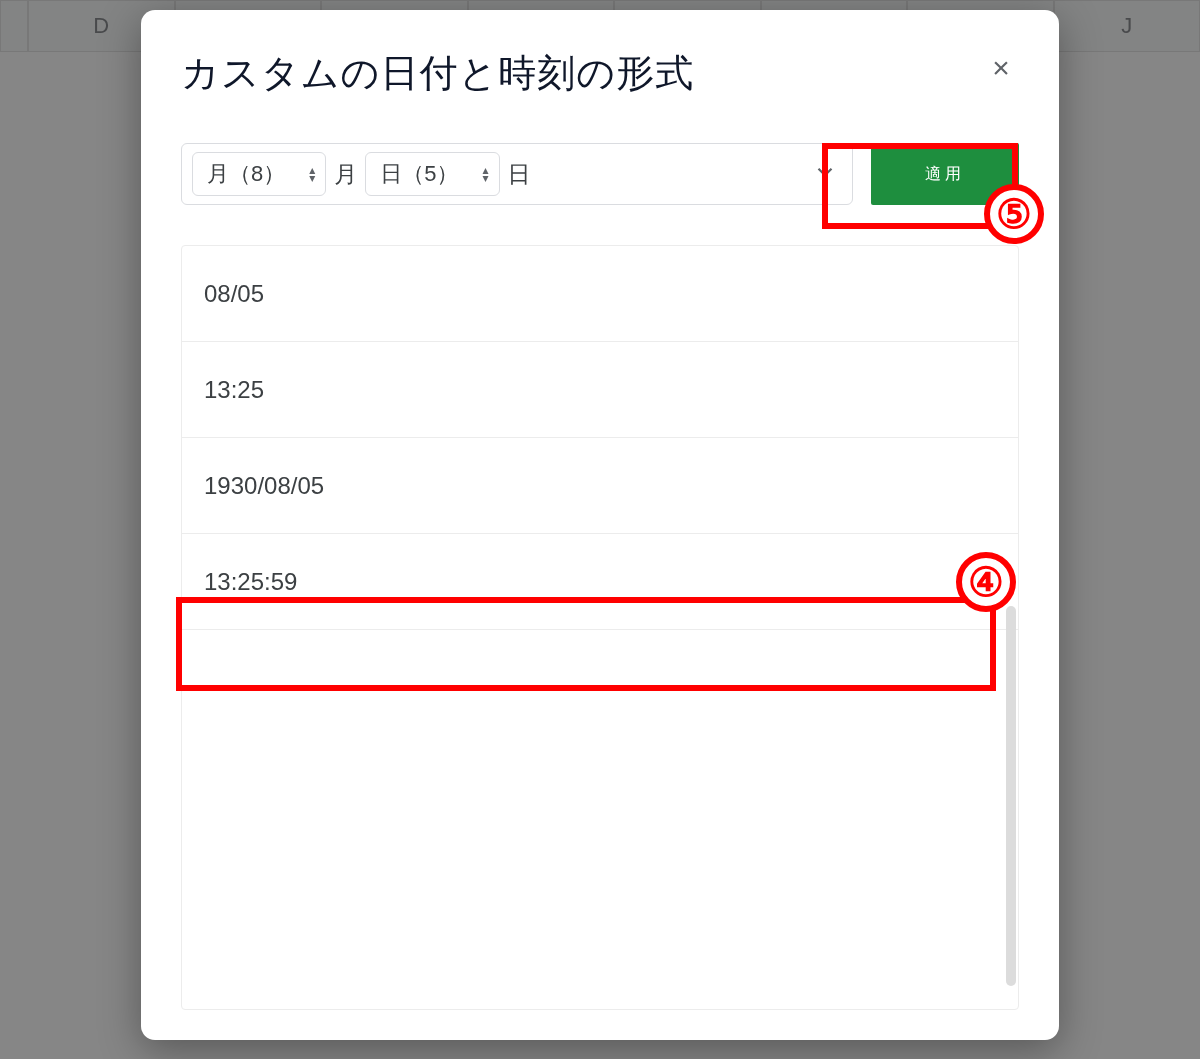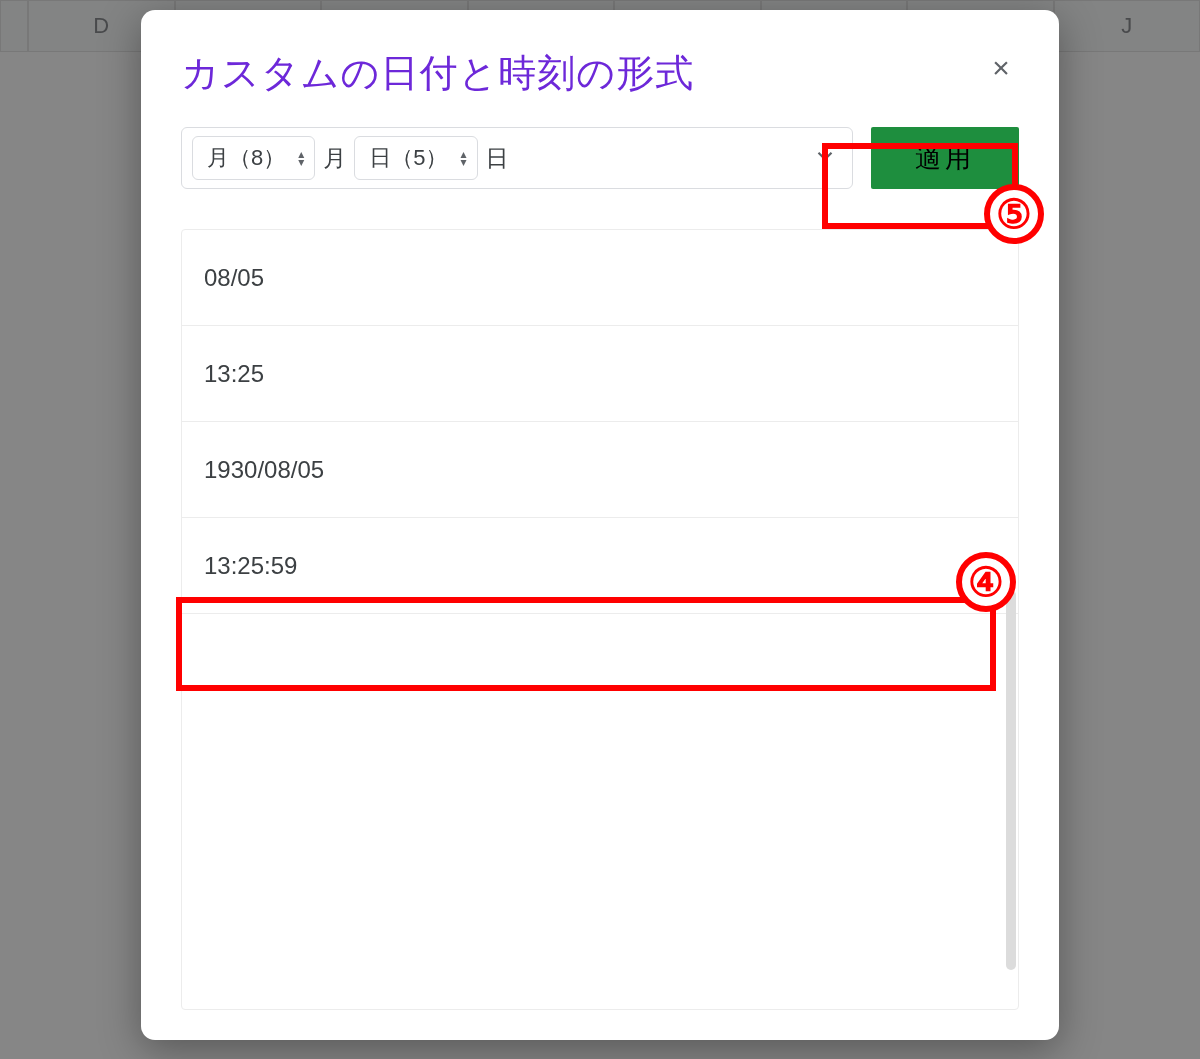--- a/index.html
+++ b/index.html
@@ -38,22 +38,22 @@
       width: 918px;
       height: 1030px;
       background: #fff;
       border-radius: 14px;
       box-shadow: 0 10px 40px rgba(0,0,0,0.35);
       padding: 38px 40px 30px 40px;
       display: flex; flex-direction: column;
     }
     .dialog-title {
       font-size: 38px;
-      color: #6d28d9;
-      margin-bottom: 28px;
+      color: #0f172a;
+      margin-bottom: 44px;
       letter-spacing: 1px;
     }
     .close-x {
       position: absolute;
       right: 44px; top: 44px;
       width: 28px; height: 28px;
       color: #5f6368;
       font-size: 30px; line-height: 28px;
       text-align: center;
       cursor: pointer;
@@ -74,41 +74,41 @@
     }
     .chip {
       border: 1px solid #dadce0;
       border-radius: 6px;
       height: 44px;
       display: flex; align-items: center;
       padding: 0 10px 0 14px;
       color: #3c4043;
       font-size: 22px;
       background: #fff;
-      gap: 9px;
+      gap: 20px;
     }
     .chip .stepper {
       display: flex; flex-direction: column;
       line-height: 8px; font-size: 12px; color: #5f6368;
       margin-left: 4px;
     }
     .suffix {
       color: #3c4043; font-size: 23px;
     }
     .dropdown-caret {
       position: absolute; right: 14px; top: 50%; transform: translateY(-50%);
       color: #5f6368;
     }
     .apply-btn {
       width: 148px;
       background: #1e8e3e;
-      color: #000000;
+      color: #ffffff;
       border: none;
       border-radius: 2px;
-      font-size: 26px;
+      font-size: 16px;
       letter-spacing: 4px;
       cursor: pointer;
     }
     .list {
       margin-top: 30px;
       border: 1px solid #ececec;
       border-radius: 4px;
       flex: 1;
       overflow: hidden;
       position: relative;

